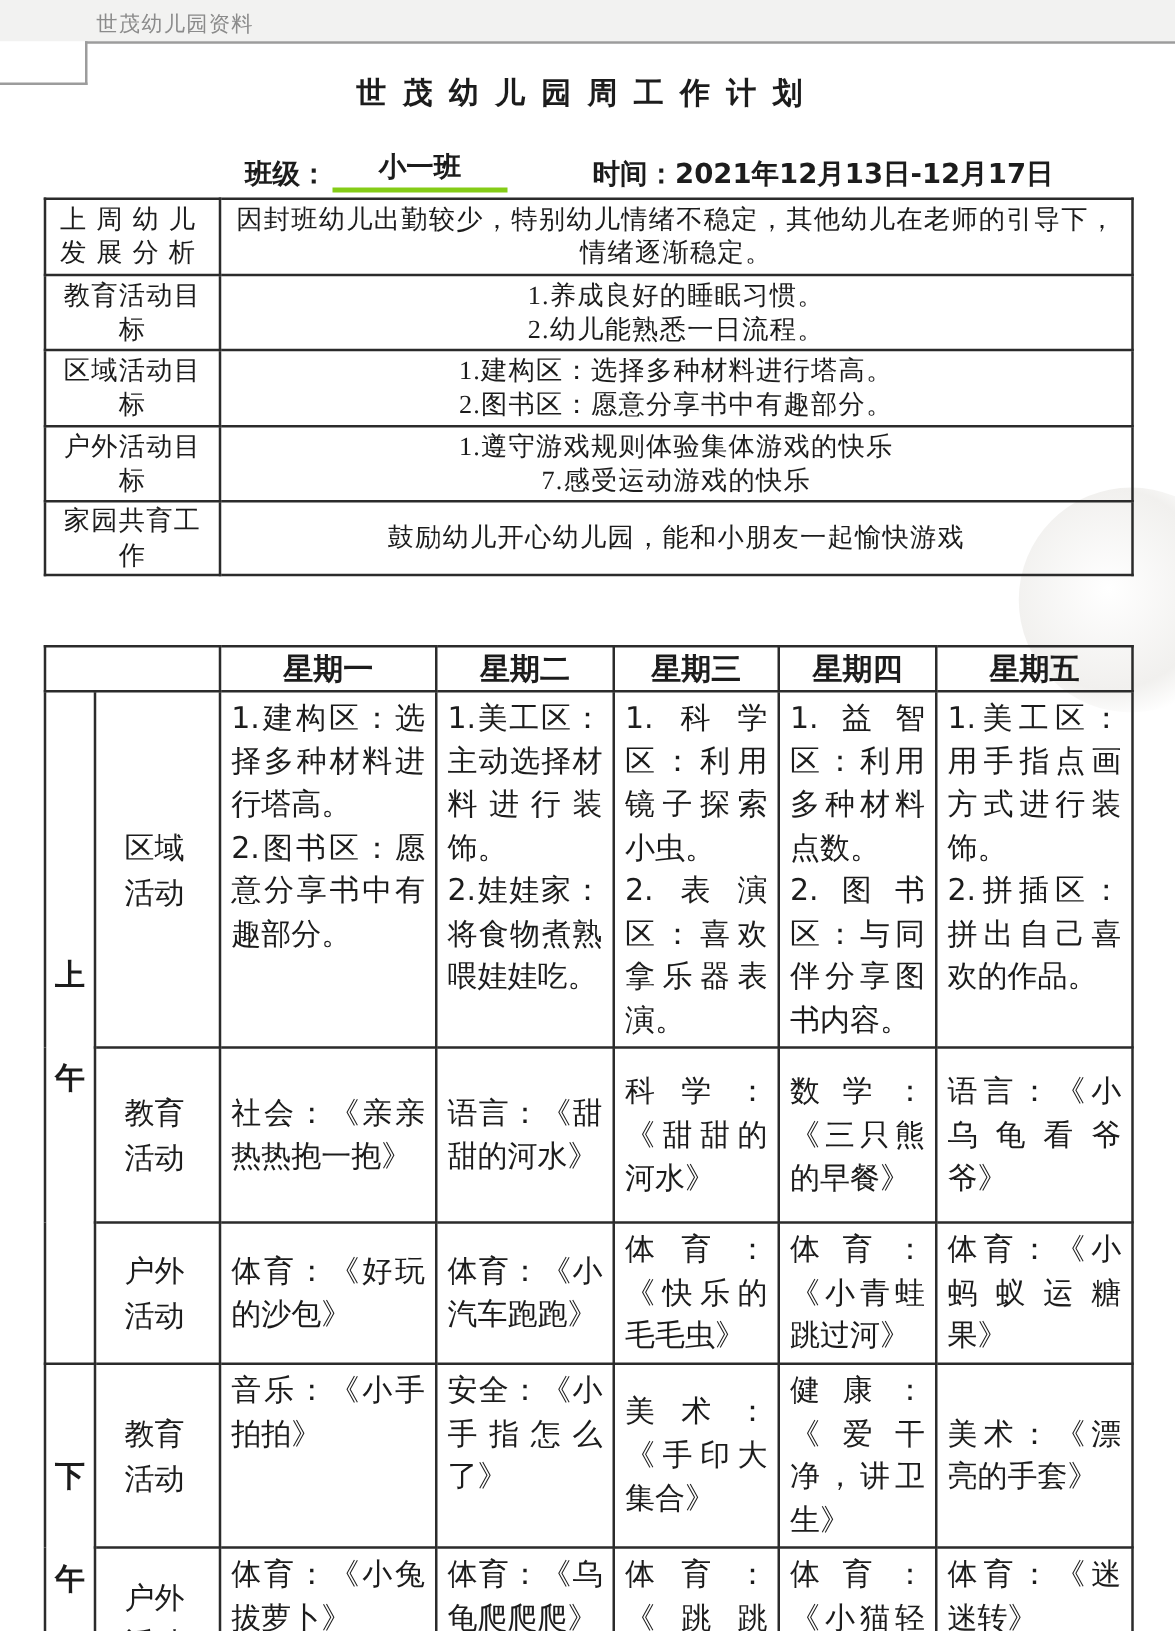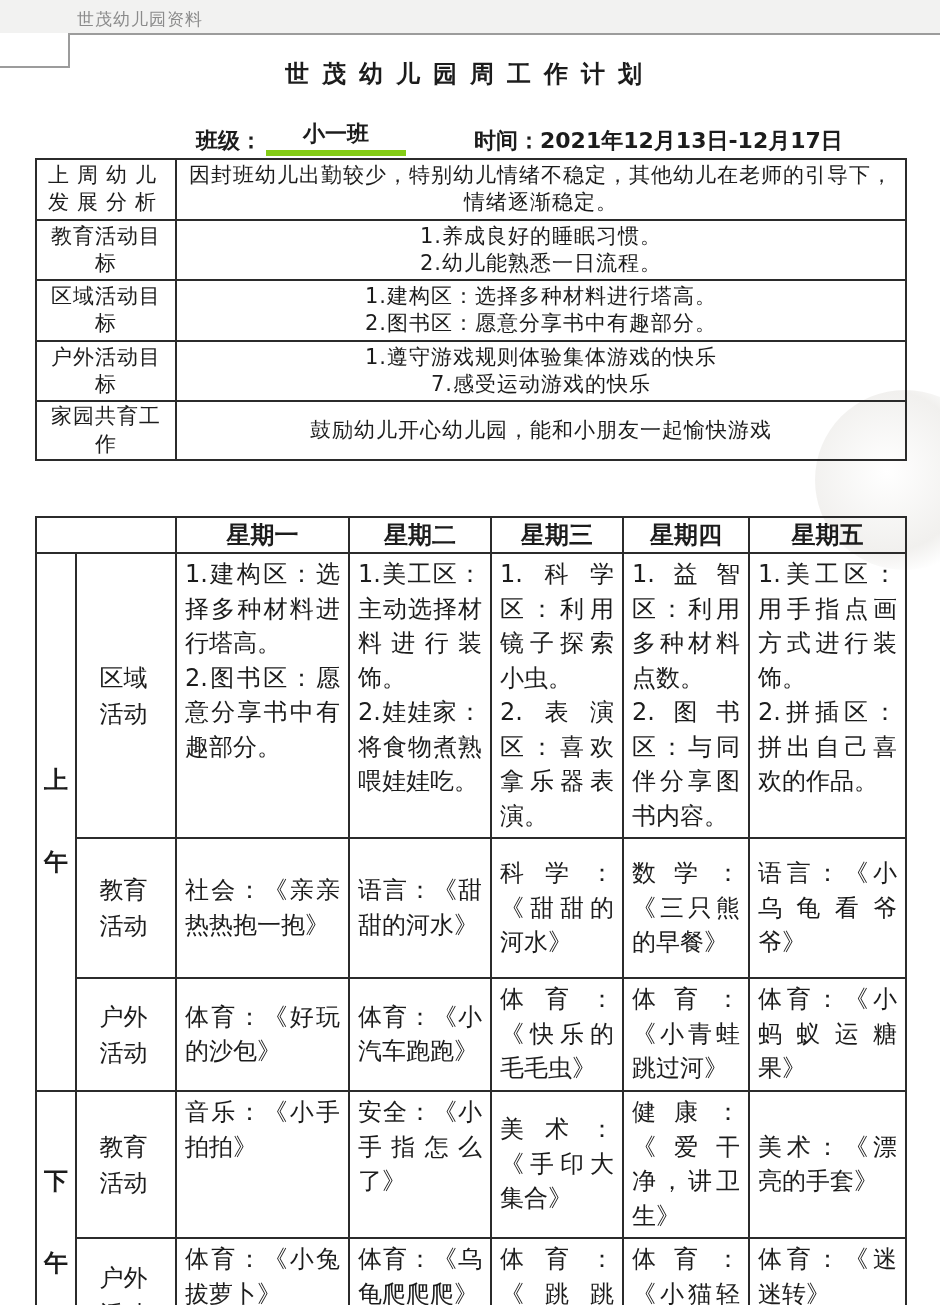--- a/index.html
+++ b/index.html
@@ -22,29 +22,29 @@
     position:absolute; top:58px; left:0; width:100%;
     text-align:center; font-size:24px; font-weight:bold;
     letter-spacing:13px; white-space:nowrap;
   }
   .meta-line {
     position:absolute; top:119px; left:196px; width:710px;
     font-size:22px; font-weight:600; display:flex; align-items:flex-end; white-space:nowrap;
   }
   .class-value {
     display:inline-block; min-width:128px; text-align:center;
-    border-bottom:6px solid #84cc16; padding:0 6px 1px 6px; margin-left:4px;
+    border-bottom:4px solid #84cc16; padding:0 6px 1px 6px; margin-left:4px;
   }
   .time-field { margin-left:68px; }
 
   table { border-collapse:collapse; table-layout:fixed; }
   td { border:2px solid #2b2b2b; overflow:visible;text-align:center; }
 
   .info-table { position:absolute; left:35px; top:158px; width:870px; }
-  .info-table td { font-size:21px; line-height:1.3; letter-spacing:1px; }
+  .info-table td { font-size:21px; line-height:1.3; letter-spacing:1px;font-family:Liberation Serif, serif; }
   .info-label { width:140px; text-align:center; vertical-align:middle; padding:1px 11px; }
   .info-label.spread { letter-spacing:8px; }
   .info-content { padding:2px 11px; white-space:pre-line; vertical-align:middle; }
   .r1 { height:52px; } .r2 { height:54px; } .r3 { height:78px; }
   .r4 { height:58px; } .r5 { height:52px; } .r6 { height:54px; }
 
   .week-table { position:absolute; left:35px; top:516px; width:870px; }
   .week-table td { font-size:24px; }
   .day-header { height:30px; text-align:center; font-weight:bold; font-size:21px; vertical-align:middle; }
   .period-cell { text-align:center; vertical-align:middle; font-size:23px; font-weight:600; }

